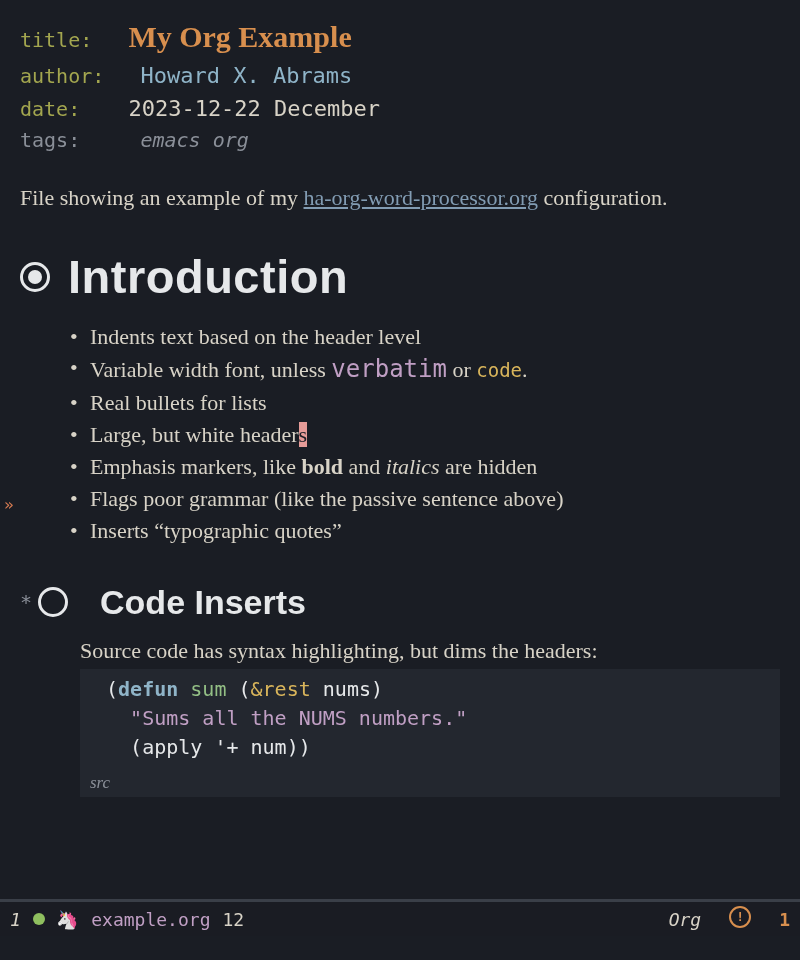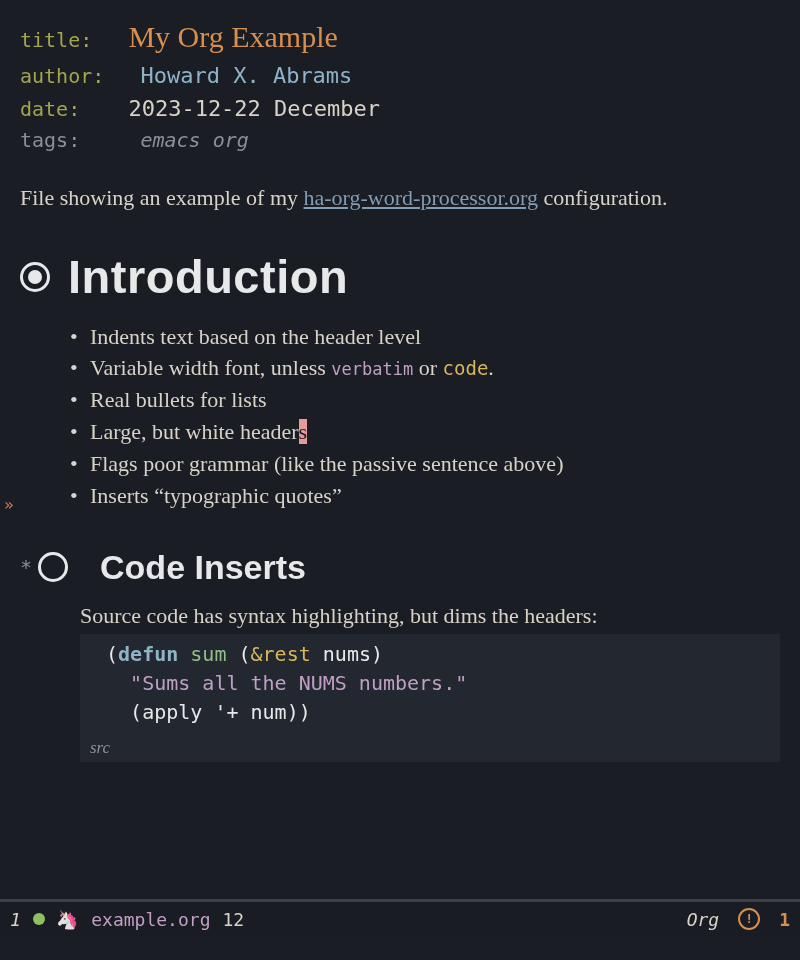--- a/index.html
+++ b/index.html
@@ -30,21 +30,21 @@
     overflow:hidden;
   }
   .buffer{
     padding:14px 20px 0 20px;
   }
   .meta-line{
     font-family: ui-monospace, Menlo, Consolas, monospace;
   }
   .meta-key{ color:var(--olive); font-family: ui-monospace, Menlo, Consolas, monospace;}
   .tags-key{ color:var(--dim); font-family: ui-monospace,Menlo,Consolas,monospace;}
-  .title-val{ color:var(--orange); font-weight:400; font-size:30px; font-family: Georgia,serif;}
+  .title-val{ color:var(--orange); font-weight:700; font-size:30px; font-family: Georgia,serif;}
   .author-val{ color:var(--blue); font-size:22px;}
   .date-val{ color:var(--fg); font-size:22px;}
   .tags-val{ color:var(--dim); font-style:italic;}
   .gap{height:22px;}
   .para{ font-size:22px; margin:4px 0;}
   a.link{ color:var(--blue-link); text-decoration:underline;}
   .h1-row{ display:flex; align-items:center; margin-top:28px; margin-bottom:8px;}
   .h-bullet{
     width:30px;height:30px;border:3px solid #e6e8ea;border-radius:50%;
     display:inline-block; margin-right:18px; box-sizing:border-box;
@@ -61,21 +61,21 @@
   .h2-star{ color:var(--dim); font-family: ui-monospace,Menlo,monospace; margin-right:6px;}
   .h2-text{
     font-family: Verdana, Geneva, sans-serif;
     font-weight:800; font-size:34px; color:#e6e8ea;
   }
   .body-indent{ padding-left:32px; }
   .body-indent2{ padding-left:60px; }
   ul.bullets{ margin:2px 0 0 0; padding-left:18px; list-style:none;}
   ul.bullets li{ position:relative; padding-left:20px; font-size:22px; line-height:1.45;}
   ul.bullets li::before{ content:"•"; position:absolute; left:0; color:var(--fg);}
-  .verbatim{ color:var(--purple); font-family: ui-monospace,Menlo,Consolas,monospace; font-size:17px;}
+  .verbatim{ color:var(--purple); font-family: ui-monospace,Menlo,Consolas,monospace; font-size:24px;}
   .code-inline{ color:var(--yellow); font-family: ui-monospace,Menlo,Consolas,monospace; font-size:19px;}
   .cursor-block{ background:var(--pinkcursor); color:#1a1d24;}
   .fringe-marker{
     position:absolute; left:4px; color:var(--red-accent);
     font-family: ui-monospace,Menlo,monospace; font-size:16px;
   }
   .src-header{
     background:var(--bg-code);
     color:var(--dim); font-style:italic;
     padding:4px 10px; margin-top:6px;
@@ -108,21 +108,21 @@
     font-family: ui-monospace, Menlo, Consolas, monospace;
     font-size:18px; color:var(--dim);
     padding:0 10px;
   }
   .ml-left{ display:flex; align-items:center; gap:12px;}
   .ml-idx{ font-style:italic; color:#d8d3c7;}
   .dot-green{ width:12px;height:12px;border-radius:50%;background:#8fbf5f; display:inline-block;}
   .unicorn{ color:var(--purple); font-size:18px;}
   .bufname{ color:var(--purple);}
   .ml-line{ color:#d8d3c7;}
-  .ml-right{ margin-left:auto; display:flex; align-items:center; gap:19px;}
+  .ml-right{ margin-left:auto; display:flex; align-items:flex-start; gap:28px;}
   .mode-name{ font-style:italic; color:#d8d3c7;}
   .warn-badge{
     display:inline-flex; align-items:center; justify-content:center;
     width:18px;height:18px;border:2px solid var(--orange); border-radius:50%;
     color:var(--orange); font-size:13px; font-weight:700;
   }
   .warn-count{ color:var(--orange); font-weight:600;}
   .bottom-strip{ position:absolute; left:0;right:0;bottom:0;height:24px; background:var(--bg);}
 </style>
 </head>
@@ -168,20 +168,23 @@
   <div class="body-indent">
     <ul class="bullets">
       <li>Indents text based on the header level</li>
       <li>
         <span>Variable width font, unless </span><span class="verbatim">verbatim</span><span> or </span><span class="code-inline">code</span><span>.</span>
       </li>
       <li>Real bullets for lists</li>
       <li>
         <span>Large, but white header</span><span class="cursor-block">s</span>
       </li>
+      <li>
+        <span>Emphasis markers, like </span><strong>bold</strong><span> and </span><em>italics</em><span> are hidden</span>
+      </li>
       <li>Flags poor grammar (like the passive sentence above)</li>
       <li>Inserts “typographic quotes”</li>
     </ul>
   </div>
 
   <span class="fringe-marker" style="top:493px;">»</span>
 
   <div class="h2-row">
     <span class="h2-star">*</span>
     <span class="h-bullet"></span>

